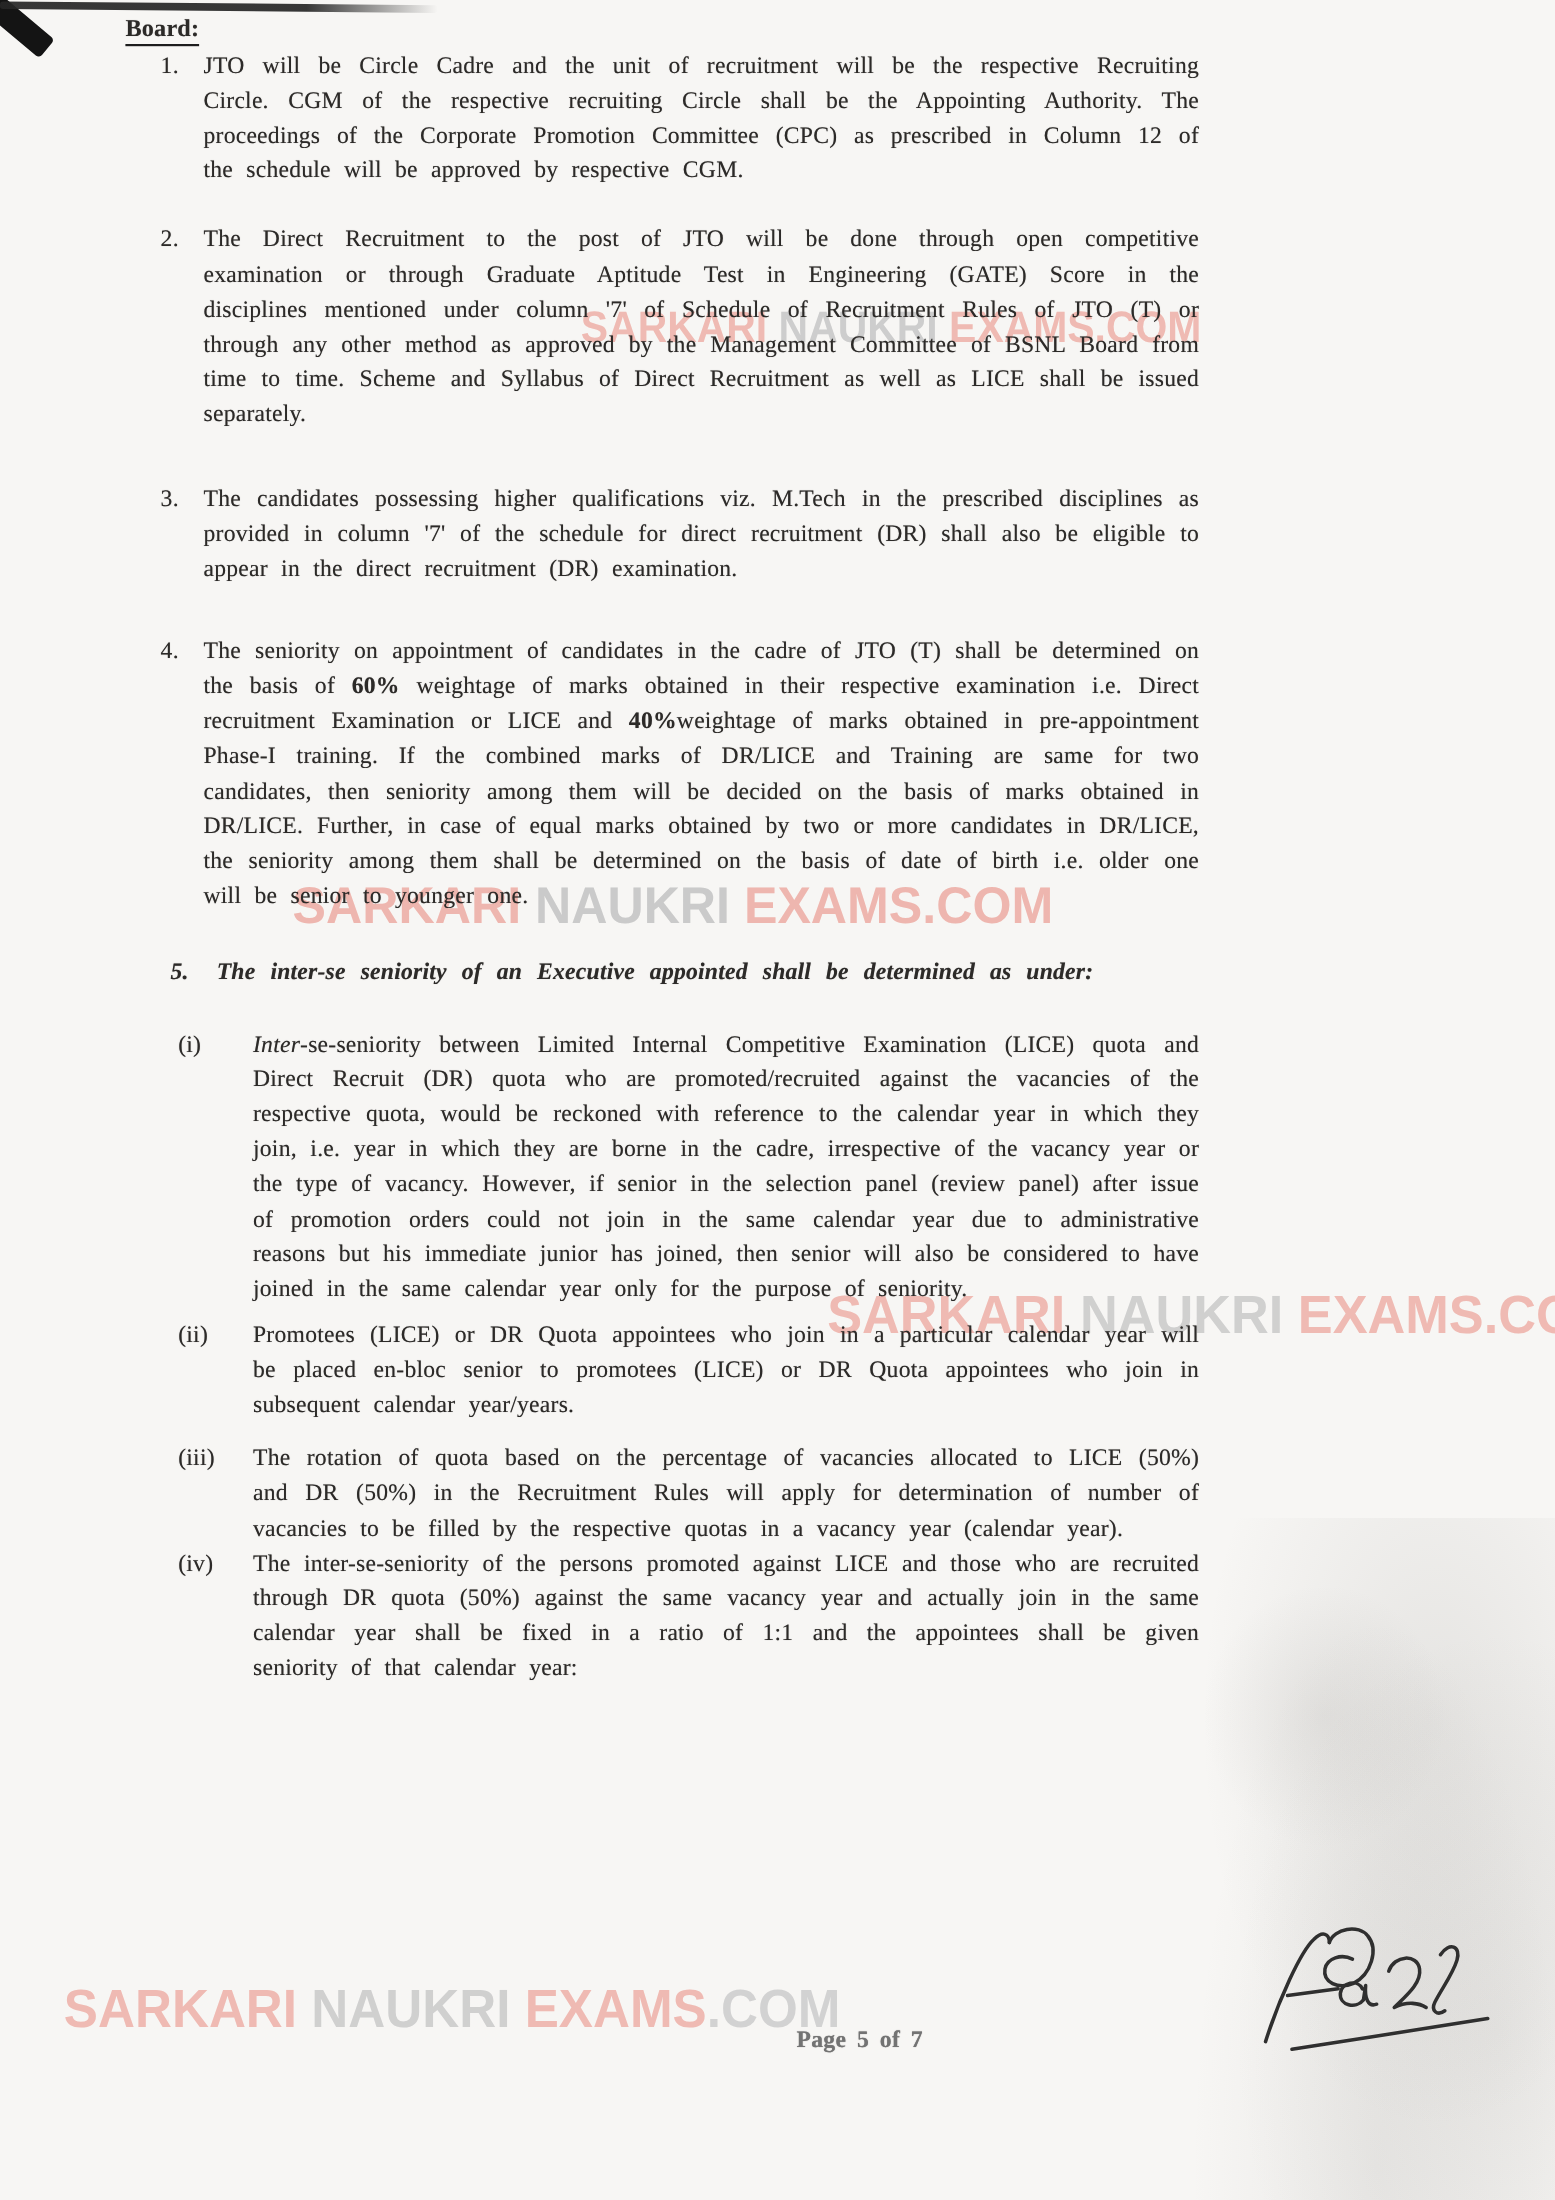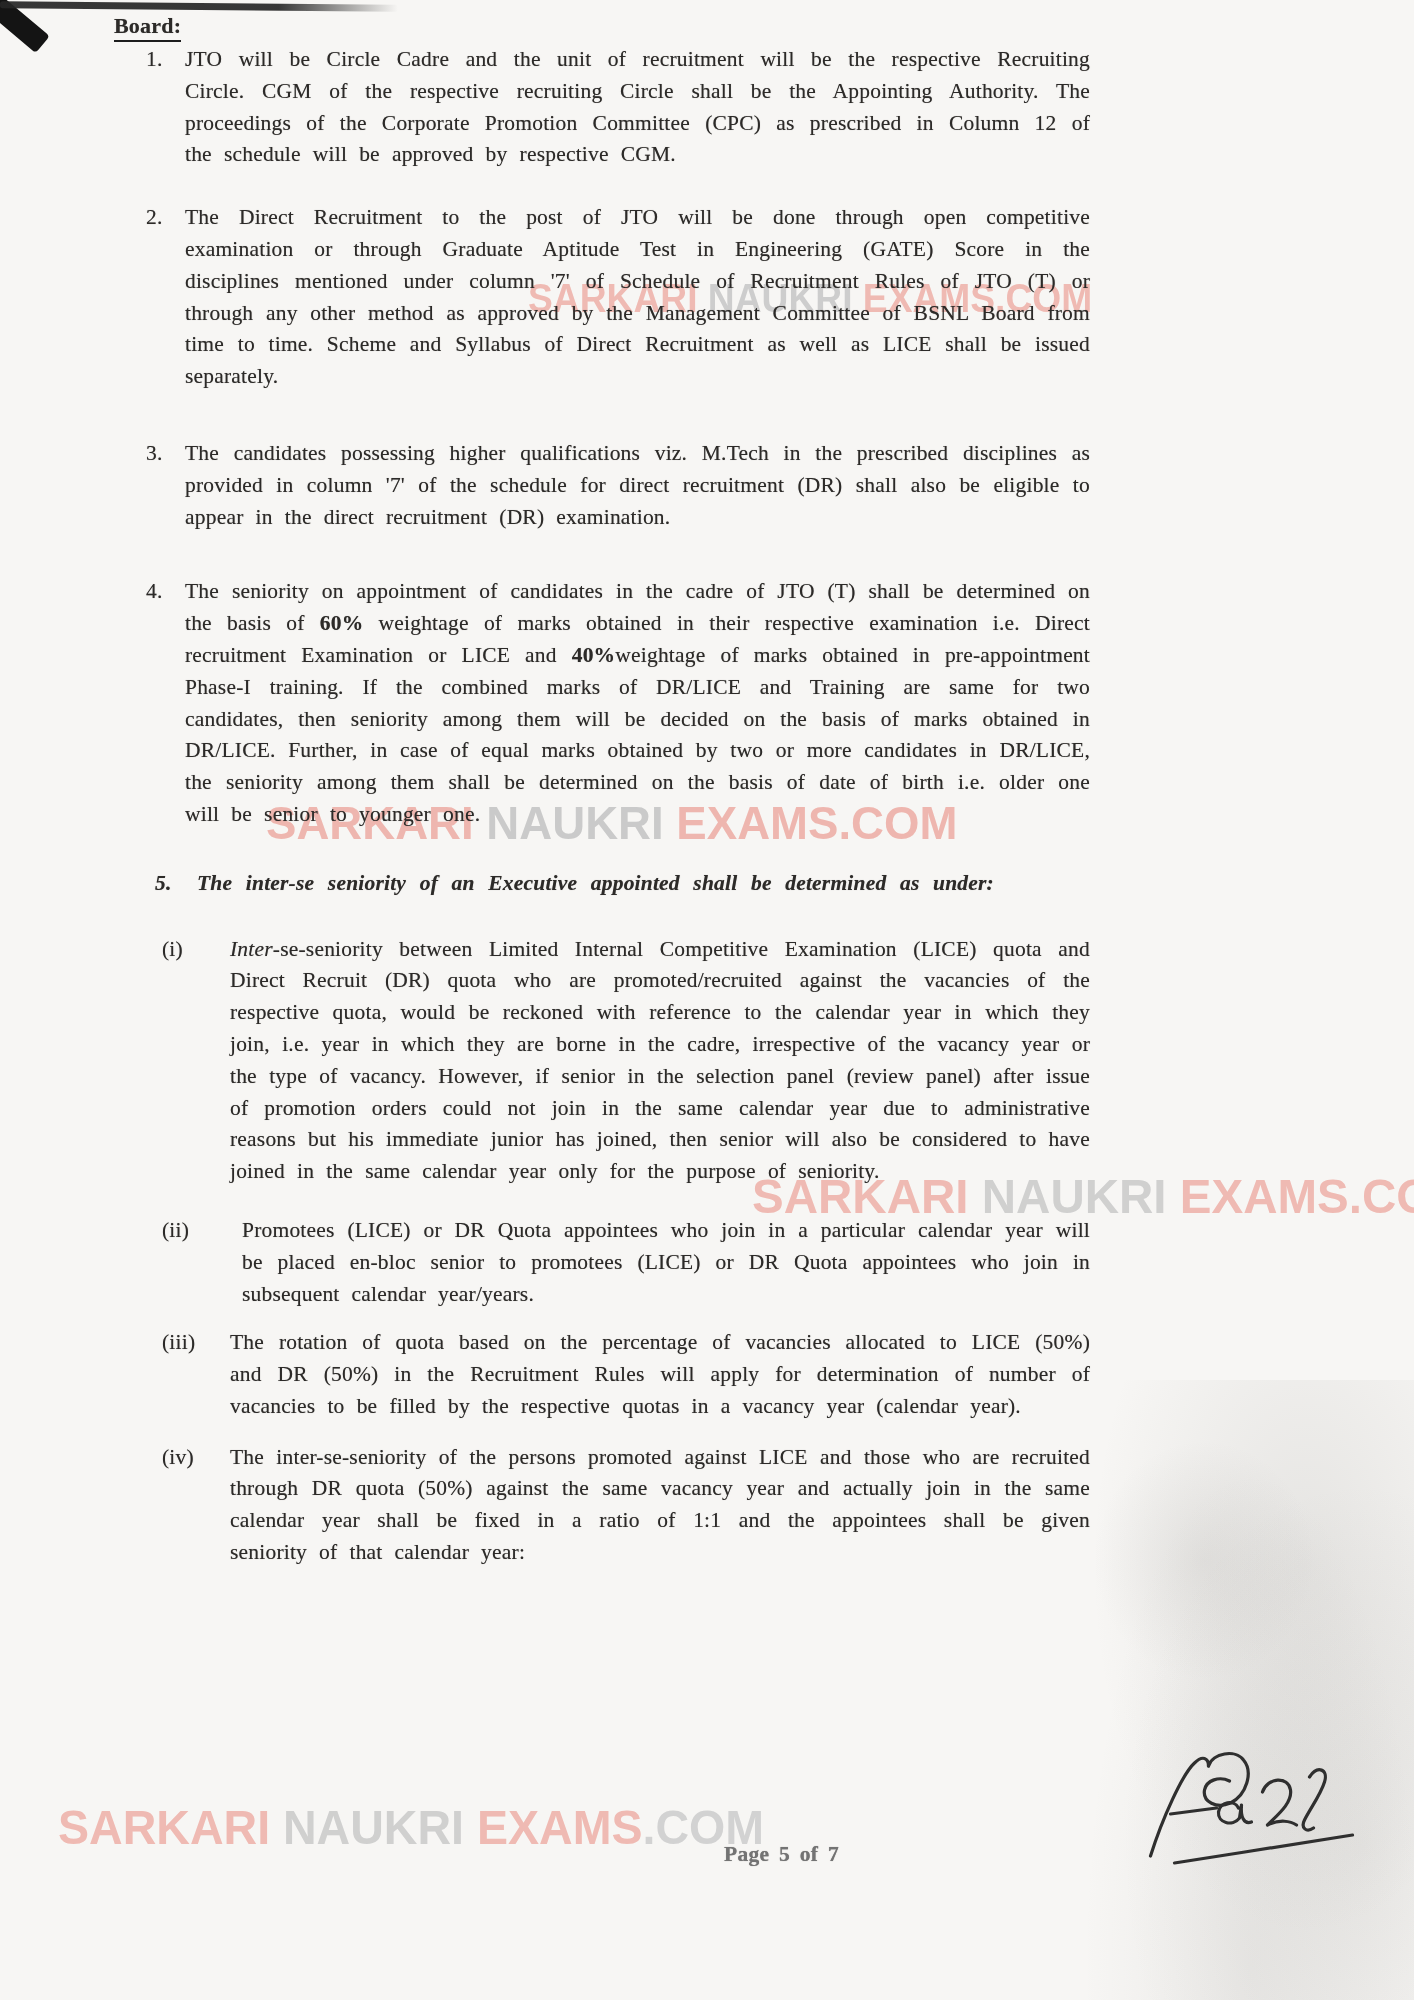--- a/index.html
+++ b/index.html
@@ -66,23 +66,23 @@
   .item .body{flex:1;text-align:justify;}
   #numbered-items .n1{margin-top:2px;}
   #numbered-items .n2{margin-top:31px;}
   #numbered-items .n3{margin-top:45px;}
   #numbered-items .n4{margin-top:43px;}
   #numbered-items .n5{margin-top:37px;margin-left:155px;width:935px;}
   #numbered-items .n5 .num{width:42px;}
   #roman-items .item{margin-left:162px;width:928px;}
   #roman-items .item .num{width:68px;}
   #roman-items .r1{margin-top:34px;}
-  #roman-items .r2{margin-top:27px;gap:12px;}
+  #roman-items .r2{margin-top:10px;}
   #roman-items .r3{margin-top:17px;}
-  #roman-items .r4{margin-top:19px;}
+  #roman-items .r4{}
   .item-em .num,.item-em .body{font-weight:700;font-style:italic;word-spacing:8px;}
   .seg-bold{font-weight:700;}
   .seg-italic{font-style:italic;}
   .seg-bolditalic{font-weight:700;font-style:italic;}
   
   .page-number{
     position:absolute;left:724px;top:1842px;z-index:2;
     font-size:21.5px;font-weight:700;color:#737373;
     text-shadow:0 0 .8px rgba(50,48,46,.6);letter-spacing:.3px;word-spacing:4px;
   }

